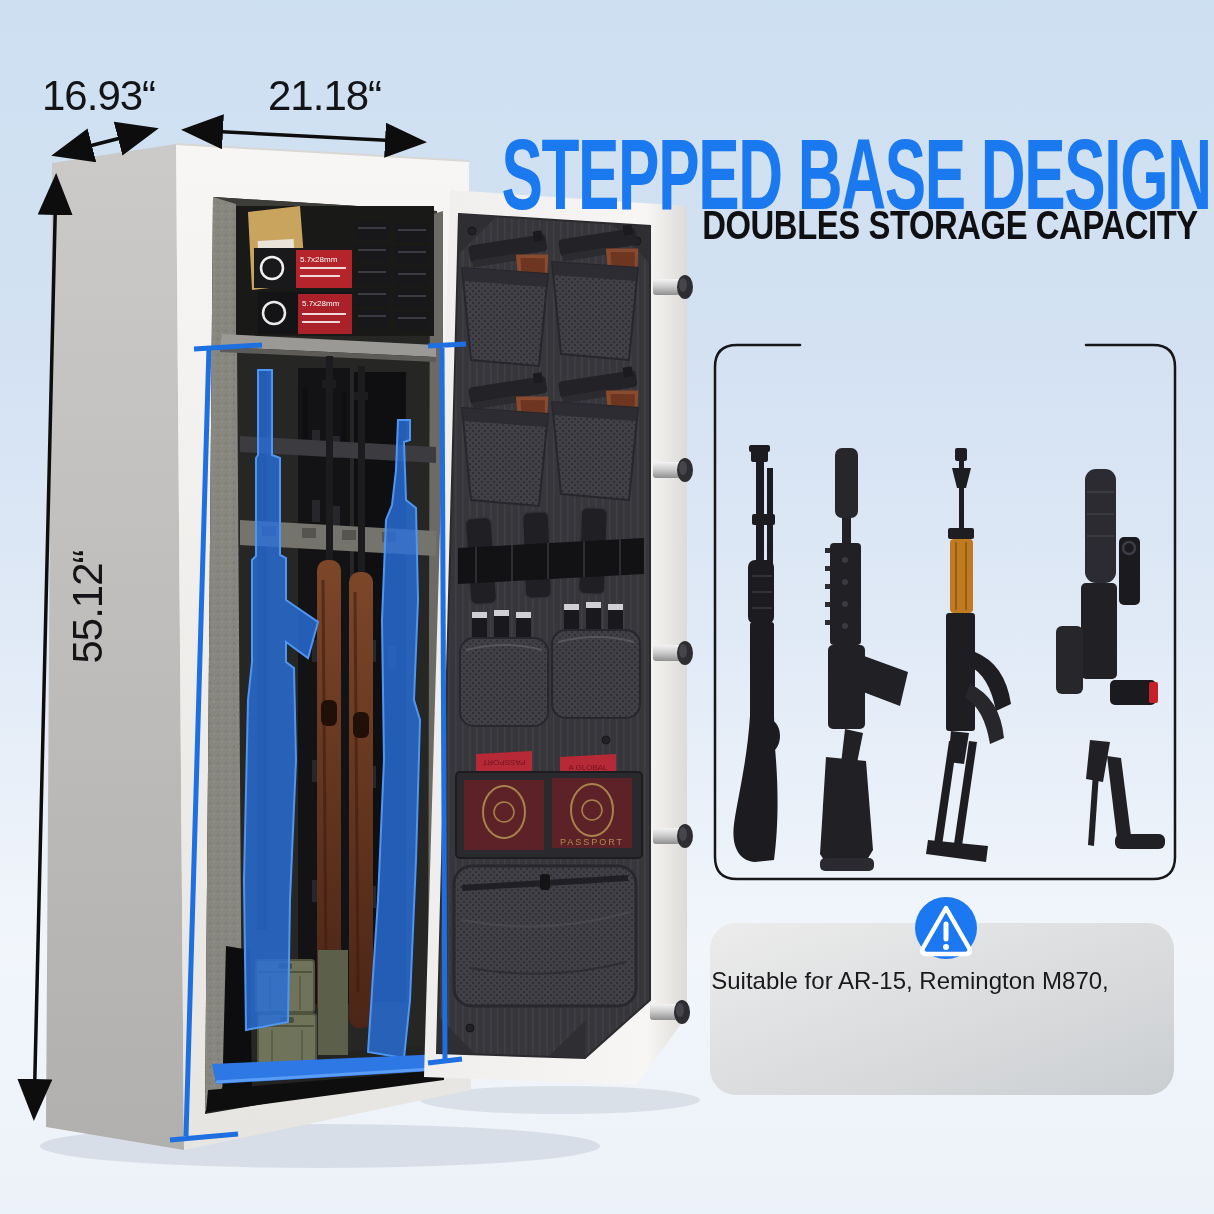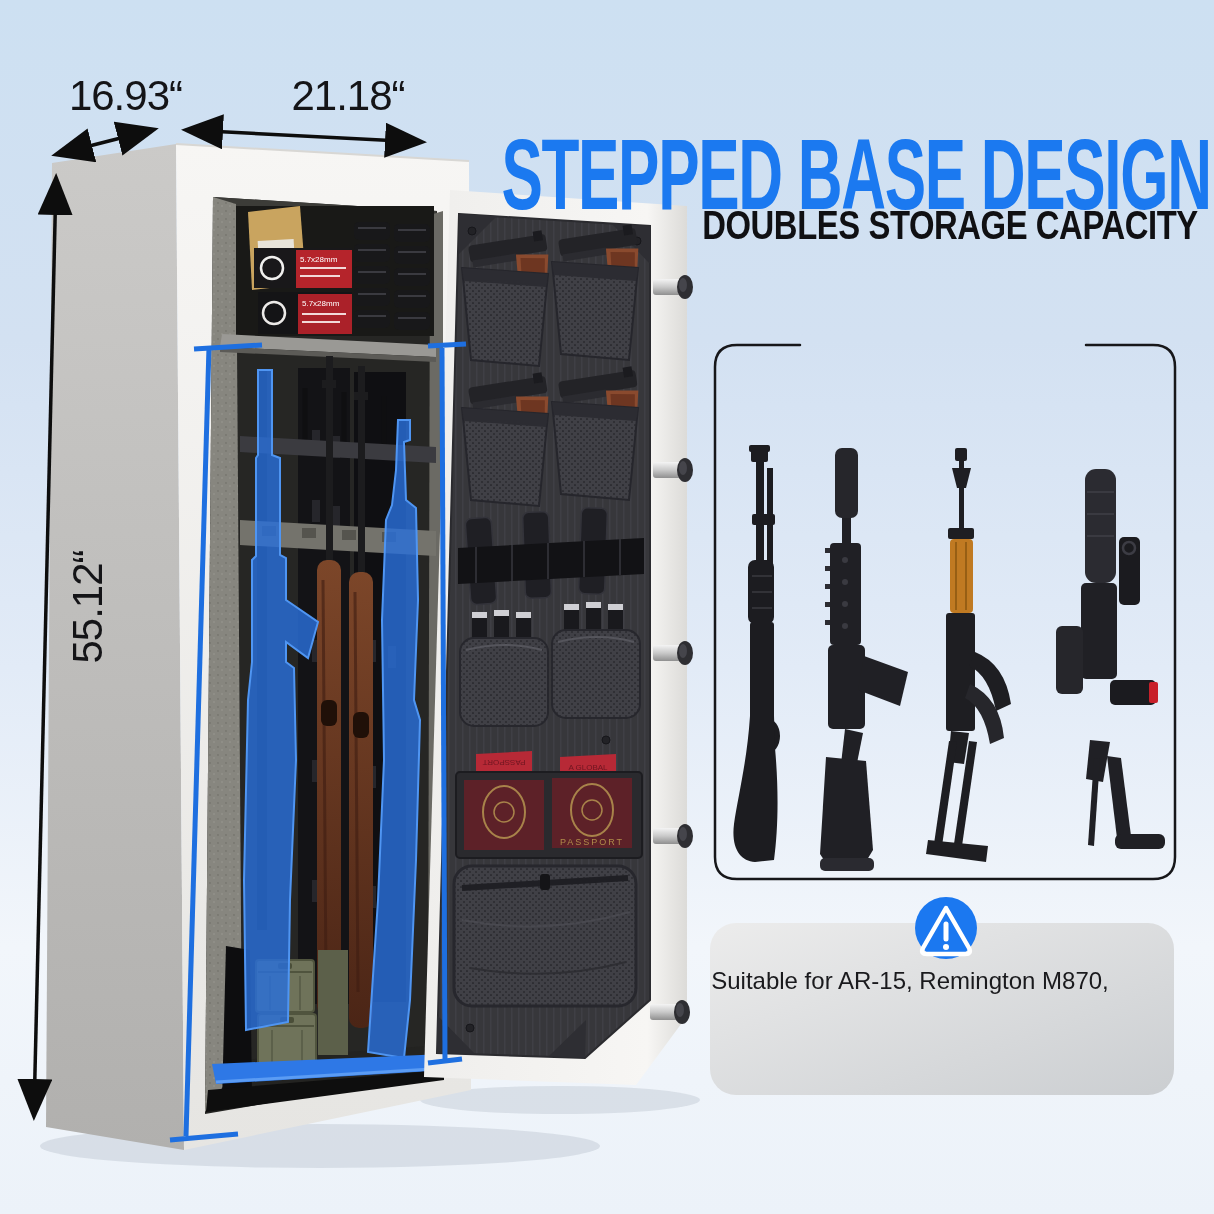--- a/index.html
+++ b/index.html
@@ -7,22 +7,22 @@
   .stage{
     position:relative;width:1214px;height:1214px;
     background:linear-gradient(180deg,#cde0f2 0%,#d3e1f2 28%,#e2ebf7 55%,#f2f6fb 78%,#ecf2f9 100%);
     font-family:"Liberation Sans",sans-serif;
   }
   svg.art{position:absolute;left:0;top:0;}
   .dim{
     position:absolute;color:#141417;font-size:42px;font-weight:400;
     letter-spacing:-1px;white-space:nowrap;
   }
-  .dim-depth{left:42px;top:72px;width:140px;text-align:right;}
-  .dim-width{left:268px;top:72px;width:160px;text-align:center;}
+  .dim-depth{left:42px;top:72px;width:140px;text-align:left;}
+  .dim-width{left:268px;top:72px;width:160px;text-align:left;}
   .dim-height{
     left:88px;top:607px;transform:translate(-50%,-50%) rotate(-90deg);
   }
   .main-title{
     position:absolute;left:856px;top:118px;
     transform:translateX(-50%) scale(0.66,1.06);transform-origin:center top;
     font-size:94px;font-weight:700;letter-spacing:-2px;color:#1b79f0;
     white-space:nowrap;
   }
   .sub-title{

